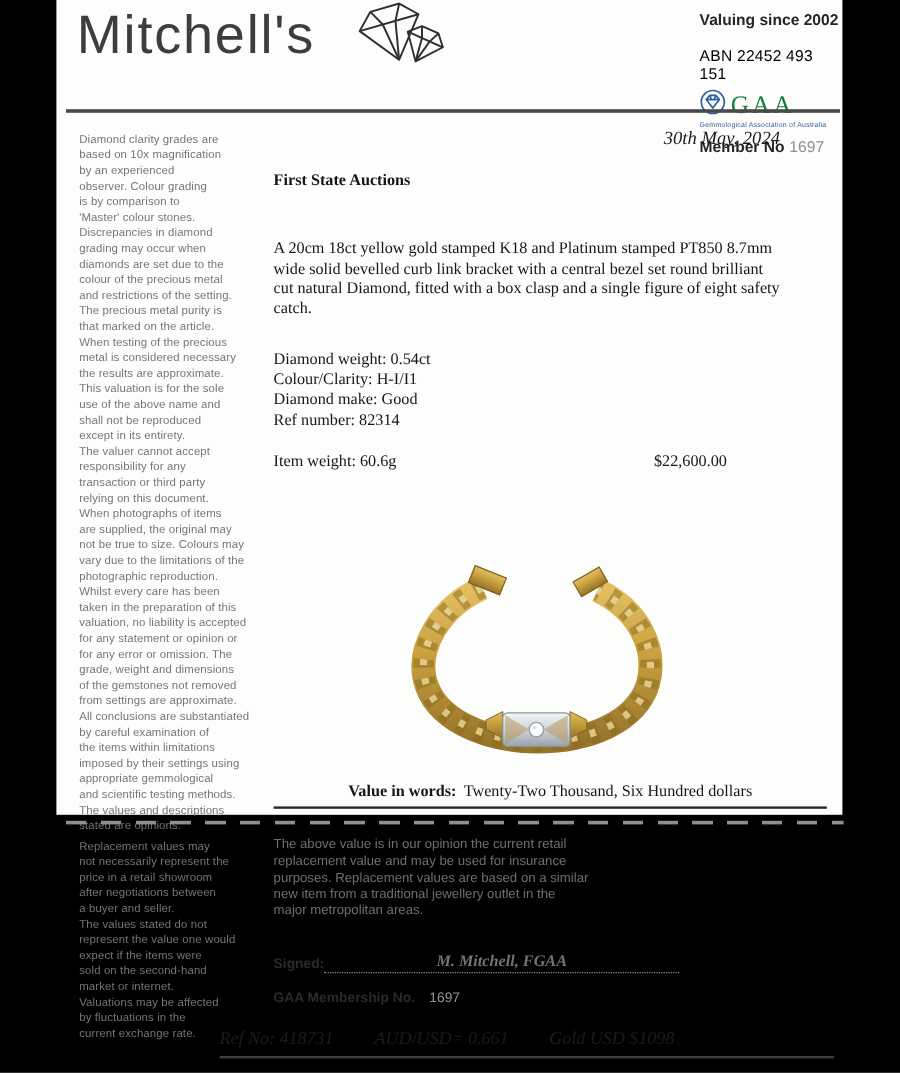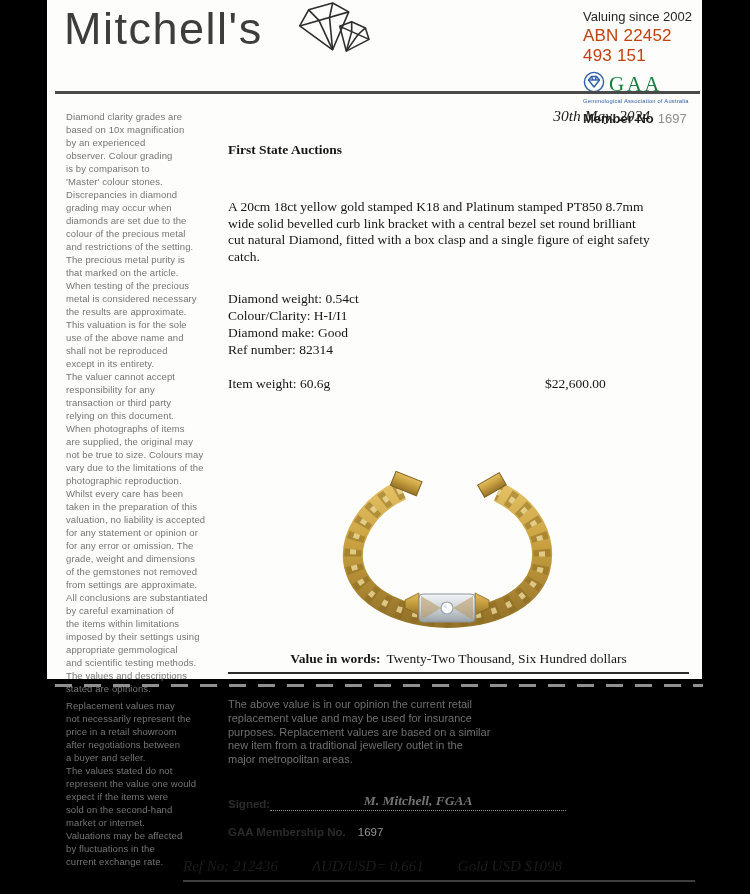--- a/index.html
+++ b/index.html
@@ -16,22 +16,22 @@
     position:absolute; left:17px; top:3px;
     font-family:"Liberation Sans", sans-serif; font-weight:300;
     font-size:45px; letter-spacing:1.5px; color:#3d3d3d;
   }
   .brand-diamonds { position:absolute; left:248px; top:1px; }
   .brand-sub {
     position:absolute; left:20px; top:59px;
     font-size:16px; font-weight:300; letter-spacing:7.5px; color:#414141;
   }
   .hdr-right { position:absolute; left:536px; top:9px; width:118px; }
-  .hdr-valuing { font-size:13px; font-weight:normal; color:#252525; }
-  .hdr-abn { font-size:17px; color:#c2410c; margin-top:2px; letter-spacing:0.2px; }
+  .hdr-valuing { font-size:13px; font-weight:bold; color:#252525; }
+  .hdr-abn { font-size:13px; color:#000000; margin-top:15px; letter-spacing:0.2px; }
   .gaa-row { display:flex; align-items:center; margin-top:5px; gap:4px; }
   .gaa-text { font-family:"Liberation Serif", serif; font-size:21px; color:#15803d; letter-spacing:2.5px; }
   .gaa-full { font-size:5.8px; color:#2d5fa8; margin-top:1px; letter-spacing:0.2px; }
   .member-row { margin-top:7px; font-size:13px; }
   .member-label { font-weight:bold; color:#252525; }
   .member-val { color:#8e8e8e; font-weight:300; margin-left:4px; }
   .hdr-rule { position:absolute; left:8px; top:91px; width:645px; height:2.5px; background:#4a4a4a; }
 
   
   .side-note {
@@ -282,17 +282,17 @@
   <div class="signed-row">
     <span class="signed-label">Signed:</span>
     <span class="sig-line">M. Mitchell, FGAA</span>
   </div>
 
   <div class="membership-row">
     <span class="membership-label">GAA Membership No.</span><span class="membership-val">1697</span>
   </div>
 
   <div class="footer-row">
-    <span>Ref No: 212436</span><span>AUD/USD= 0.661</span><span>Gold USD $1098</span>
+    <span>Ref No: 418731</span><span>AUD/USD= 0.661</span><span>Gold USD $1098</span>
   </div>
   <div class="footer-rule"></div>
 
 </div>
 
 </body></html>

